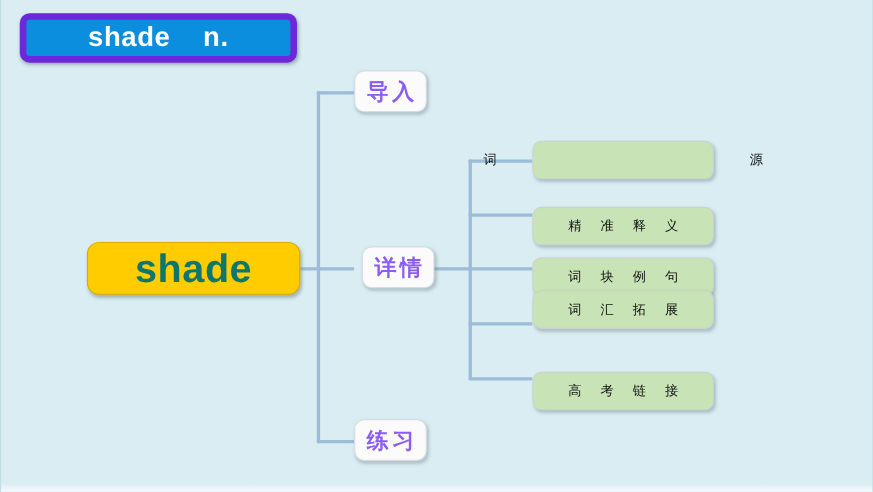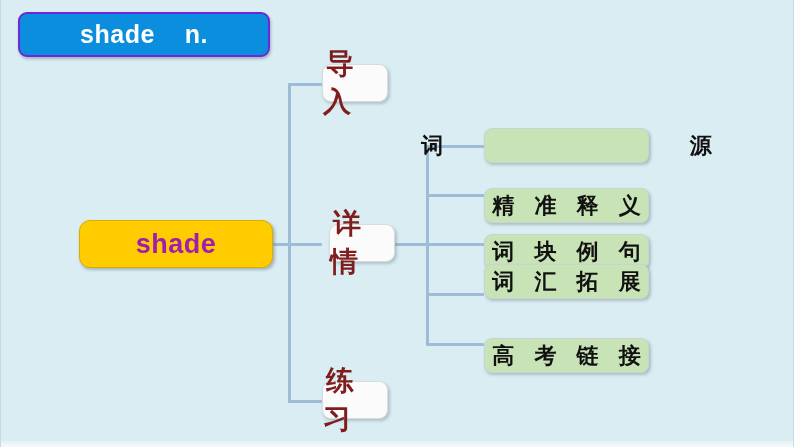--- a/index.html
+++ b/index.html
@@ -35,21 +35,21 @@
   }
 
   
   #title-box {
     position: absolute;
     left: 17px;
     top: 12px;
     width: 252px;
     height: 45px;
     background: #0c8ede;
-    border: 2px solid #6d28d9;
+    border: 6px solid #6d28d9;
     border-radius: 9px;
     box-shadow: 1px 2px 3px rgba(90,110,120,0.45);
     box-sizing: border-box;
     display: flex;
     align-items: center;
     justify-content: center;
   }
   #title-text {
     color: #ffffff;
     font-size: 25px;
@@ -68,43 +68,43 @@
     background: #ffcc00;
     border: 1px solid #d9ad00;
     border-radius: 11px;
     box-shadow: 1.5px 2px 3px rgba(100,115,125,0.45);
     box-sizing: border-box;
     display: flex;
     align-items: center;
     justify-content: center;
   }
   #root-text {
-    color: #a21caf;
-    font-size: 27px;
+    color: #0f766e;
+    font-size: 36px;
     font-weight: bold;
     letter-spacing: 0.5px;
   }
 
   
   .l1-box {
     position: absolute;
     width: 66px;
     height: 38px;
     background: #fbfbfb;
     border: 1px solid #d5dde3;
     border-radius: 9px;
     box-shadow: 1.5px 2px 3px rgba(110,125,135,0.38);
     box-sizing: border-box;
     display: flex;
     align-items: center;
     justify-content: center;
   }
   .l1-text {
-    color: #7f1d1d;
-    font-size: 28px;
+    color: #8b5cf6;
+    font-size: 20px;
     font-weight: bold;
     letter-spacing: 3px;
     text-indent: 3px;
   }
 
   
   .l2-box {
     position: absolute;
     left: 483px;
     width: 165px;
@@ -113,22 +113,22 @@
     border: 1px solid #c9d4cc;
     border-radius: 8px;
     box-shadow: 1.5px 2px 3px rgba(110,125,135,0.4);
     box-sizing: border-box;
     display: flex;
     align-items: center;
     justify-content: center;
   }
   .l2-text {
     color: #111111;
-    font-size: 22px;
-    font-weight: bold;
+    font-size: 12px;
+    font-weight: normal;
     white-space: pre;
   }
   .l2-text.spread {
     letter-spacing: 7px;
     text-indent: 7px;
   }
   .l2-text.wide {
     letter-spacing: 30px;
     text-indent: 30px;
   }

